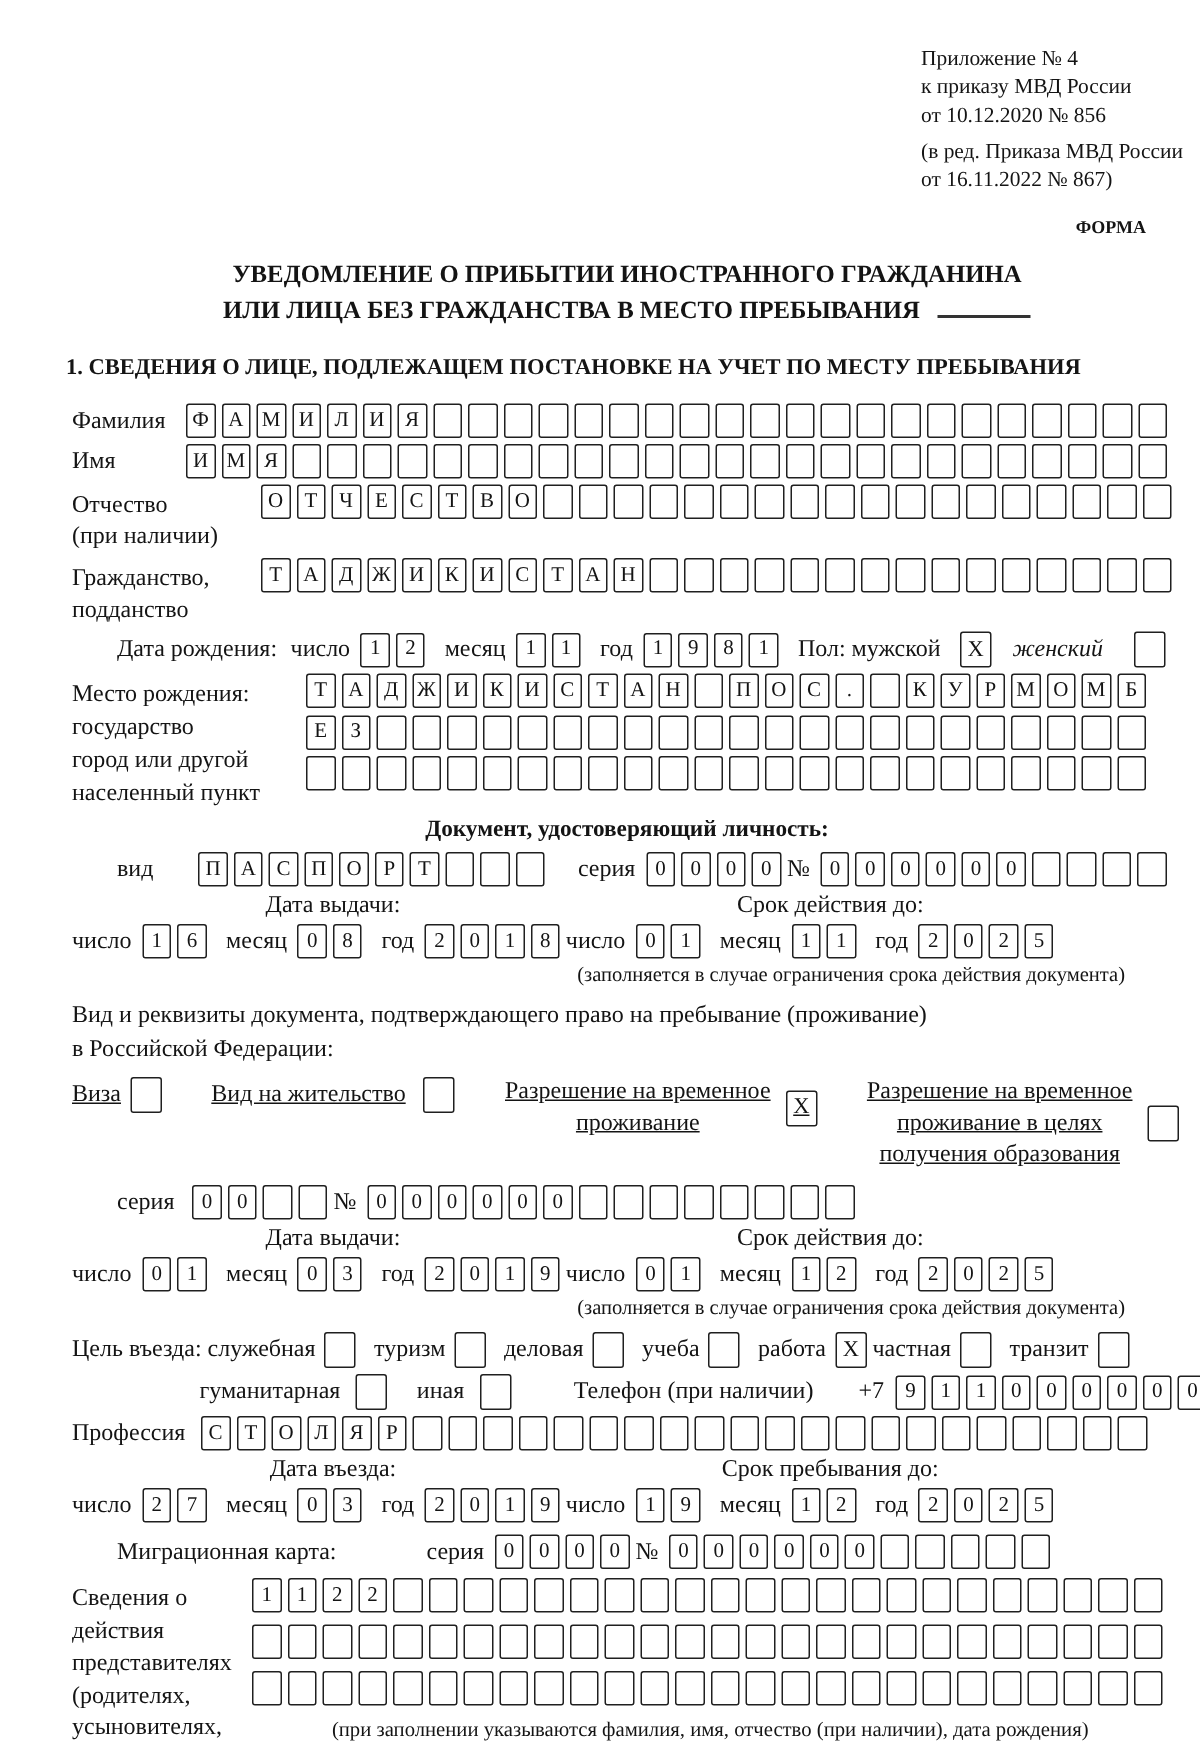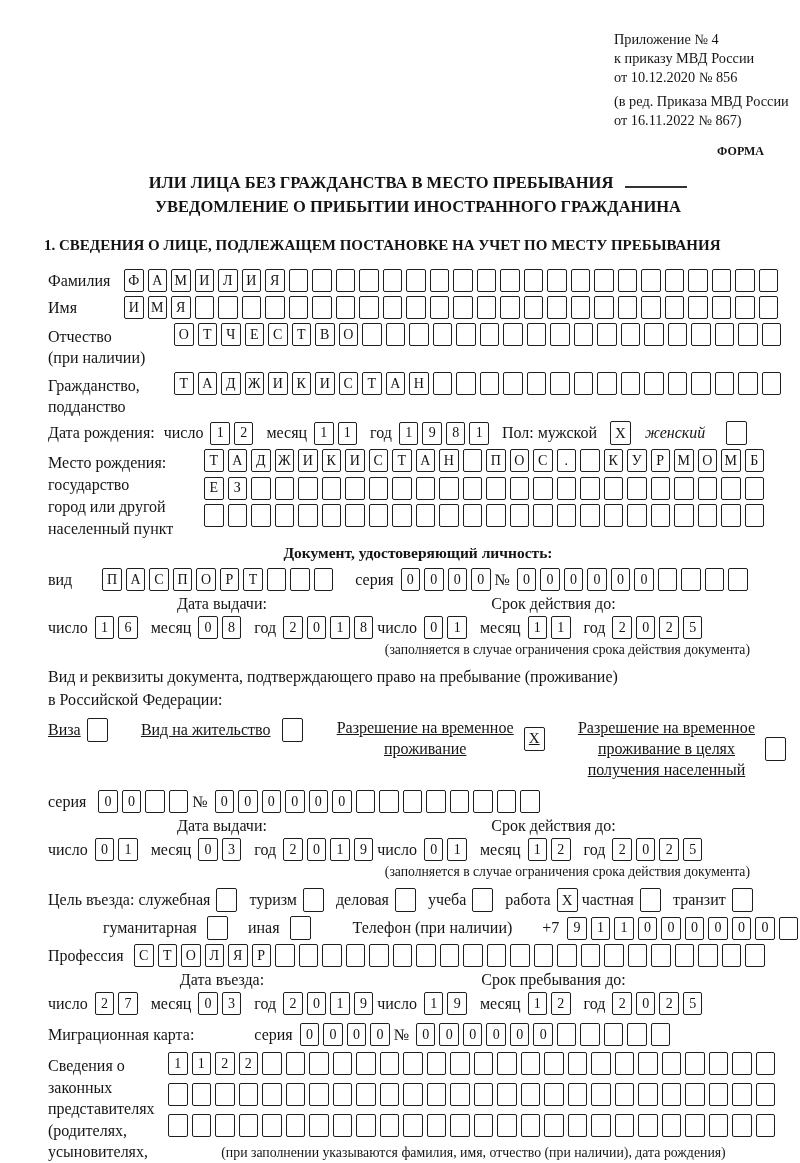--- a/index.html
+++ b/index.html
@@ -13,21 +13,21 @@
   .formword{text-align:right;padding-right:24px;font-weight:bold;margin-top:14px;font-size:12px;}
   .title{text-align:center;font-weight:bold;font-size:16.5px;line-height:24px;margin-top:12px;}
   .blank{display:inline-block;width:62px;border-bottom:2px solid #333;margin-left:12px;height:14px;}
   .sheading{font-weight:bold;font-size:15px;margin:18px 0 15px -4px;white-space:nowrap;}
 
   
   .frow{display:flex;align-items:flex-start;margin-bottom:4px;}
   .aic{align-items:center;}
   .flabel{flex:none;white-space:nowrap;padding-top:3px;}
   .w76{width:76px;}.w126{width:126px;}.w156{width:156px;}.w86{width:86px;}.w120{width:120px;}
-  .lbl,.slbl{white-space:nowrap;flex:none;}
+  .lbl,.slbl{white-space:nowrap;flex:none;margin-left:30px;}
   .slbl{margin:0 7px 0 9px;}
   .ml0{margin-left:0;}
   .cellrow{display:flex;flex:none;}
   .cell{box-sizing:border-box;flex:none;width:19.5px;height:23px;margin-right:4px;
         border:1.5px solid #1f1f1f;border-radius:2px;display:inline-flex;
         align-items:center;justify-content:center;font-size:14px;}
   .cb{box-sizing:border-box;flex:none;width:21px;height:24px;border:1.6px solid #1f1f1f;border-radius:2px;
       display:inline-flex;align-items:center;justify-content:center;font-size:15px;margin-left:6px;}
   .ml2lines div{line-height:21px;white-space:nowrap;}
   .mprows .cellrow{margin-bottom:4.5px;}
@@ -64,22 +64,22 @@
     <div>Приложение № 4</div>
     <div>к приказу МВД России</div>
     <div>от 10.12.2020 № 856</div>
     <div class="amend">(в ред. Приказа МВД России</div>
     <div>от 16.11.2022 № 867)</div>
   </div>
 
   <div class="formword">ФОРМА</div>
 
   <div class="title">
+    <div>УВЕДОМЛЕНИЕ О ПРИБЫТИИ ИНОСТРАННОГО ГРАЖДАНИНА</div>
     <div><span>ИЛИ ЛИЦА БЕЗ ГРАЖДАНСТВА В МЕСТО ПРЕБЫВАНИЯ</span><span class="blank"></span></div>
-    <div>УВЕДОМЛЕНИЕ О ПРИБЫТИИ ИНОСТРАННОГО ГРАЖДАНИНА</div>
   </div>
 
   <div class="sheading">1. СВЕДЕНИЯ О ЛИЦЕ, ПОДЛЕЖАЩЕМ ПОСТАНОВКЕ НА УЧЕТ ПО МЕСТУ ПРЕБЫВАНИЯ</div>
 
   <div class="frow">
     <div class="flabel w76">Фамилия</div>
     <div class="cellrow">
         <span class="cell">Ф</span>
         <span class="cell">А</span>
         <span class="cell">М</span>
@@ -429,21 +429,21 @@
       <div class="otext">
         <div>Разрешение на временное</div>
         <div>проживание</div>
       </div>
       <span class="cb" style="margin-left:10px;">X</span>
     </div>
     <div class="rvp-opt">
       <div class="otext">
         <div>Разрешение на временное</div>
         <div>проживание в целях</div>
-        <div>получения населенный</div>
+        <div>получения образования</div>
       </div>
       <span class="cb" style="margin-left:10px;"></span>
     </div>
   </div>
 
   <div class="frow aic">
     <span class="lbl">серия</span>
     <span class="cellrow" style="margin-left:12px;">
         <span class="cell">0</span>
         <span class="cell">0</span>
@@ -652,21 +652,21 @@
         <span class="cell"></span>
         <span class="cell"></span>
         <span class="cell"></span>
         <span class="cell"></span>
       </span>
   </div>
 
   <div class="frow" style="margin-top:6px;">
     <div class="flabel w120 leglabels">
       <div>Сведения о</div>
-      <div>законных</div>
+      <div>действия</div>
       <div>представителях</div>
       <div>(родителях,</div>
       <div>усыновителях,</div>
 
     </div>
     <div class="legrows">
       <div class="cellrow">
           <span class="cell">1</span>
           <span class="cell">1</span>
           <span class="cell">2</span>

